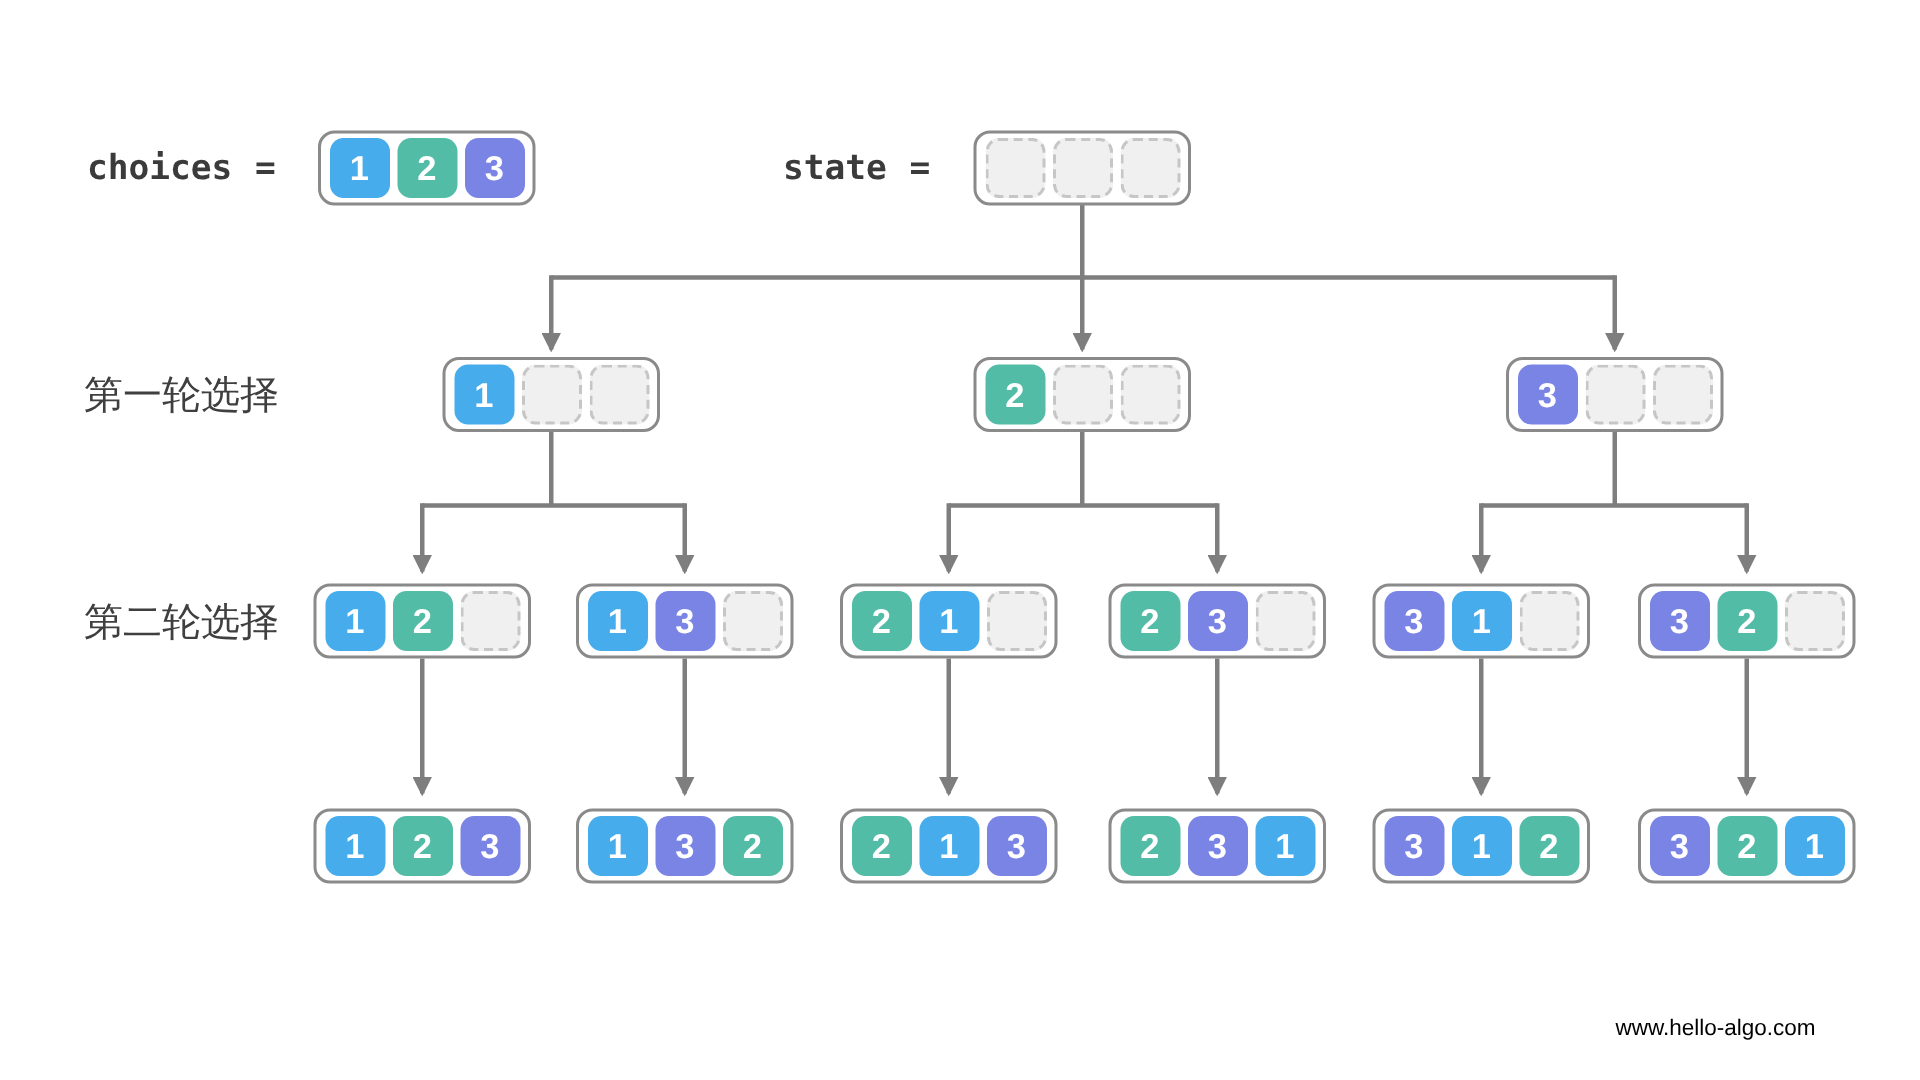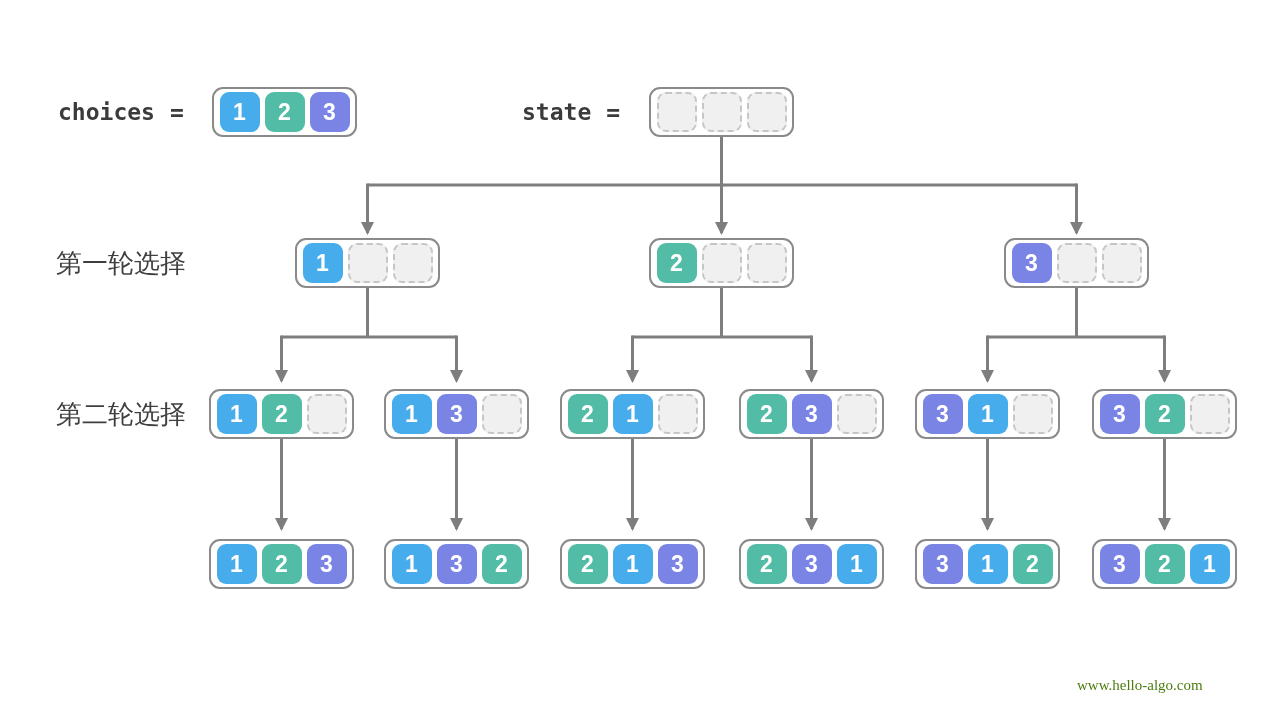--- a/index.html
+++ b/index.html
@@ -31,22 +31,22 @@
   .cell-empty{background:#F0F0F0;border:2px dashed #C6C6C6;}
   .row-label{
     position:absolute;left:56px;z-index:2;
     font-size:26px;font-weight:500;color:#3F3F3F;line-height:30px;
   }
   .row-label-1{top:248px;}
   .row-label-2{top:399px;}
   .row-label-3{top:549px;}
   .watermark{
     position:absolute;left:1077px;top:677px;z-index:2;
-    font-family:Liberation Serif, serif;
-    font-size:15px;color:#4d7c0f;letter-spacing:0px;
+    font-family:Liberation Sans, sans-serif;
+    font-size:15px;color:#000000;letter-spacing:0px;
   }
   
   .b-choices{left:212px;top:87px;}
   .b-state{left:649px;top:87px;}
   .b-l1-0{left:295px;top:238px;}
   .b-l1-1{left:649px;top:238px;}
   .b-l1-2{left:1004px;top:238px;}
   .b-l2-0{left:209px;top:389px;}
   .b-l2-1{left:384px;top:389px;}
   .b-l2-2{left:560px;top:389px;}

